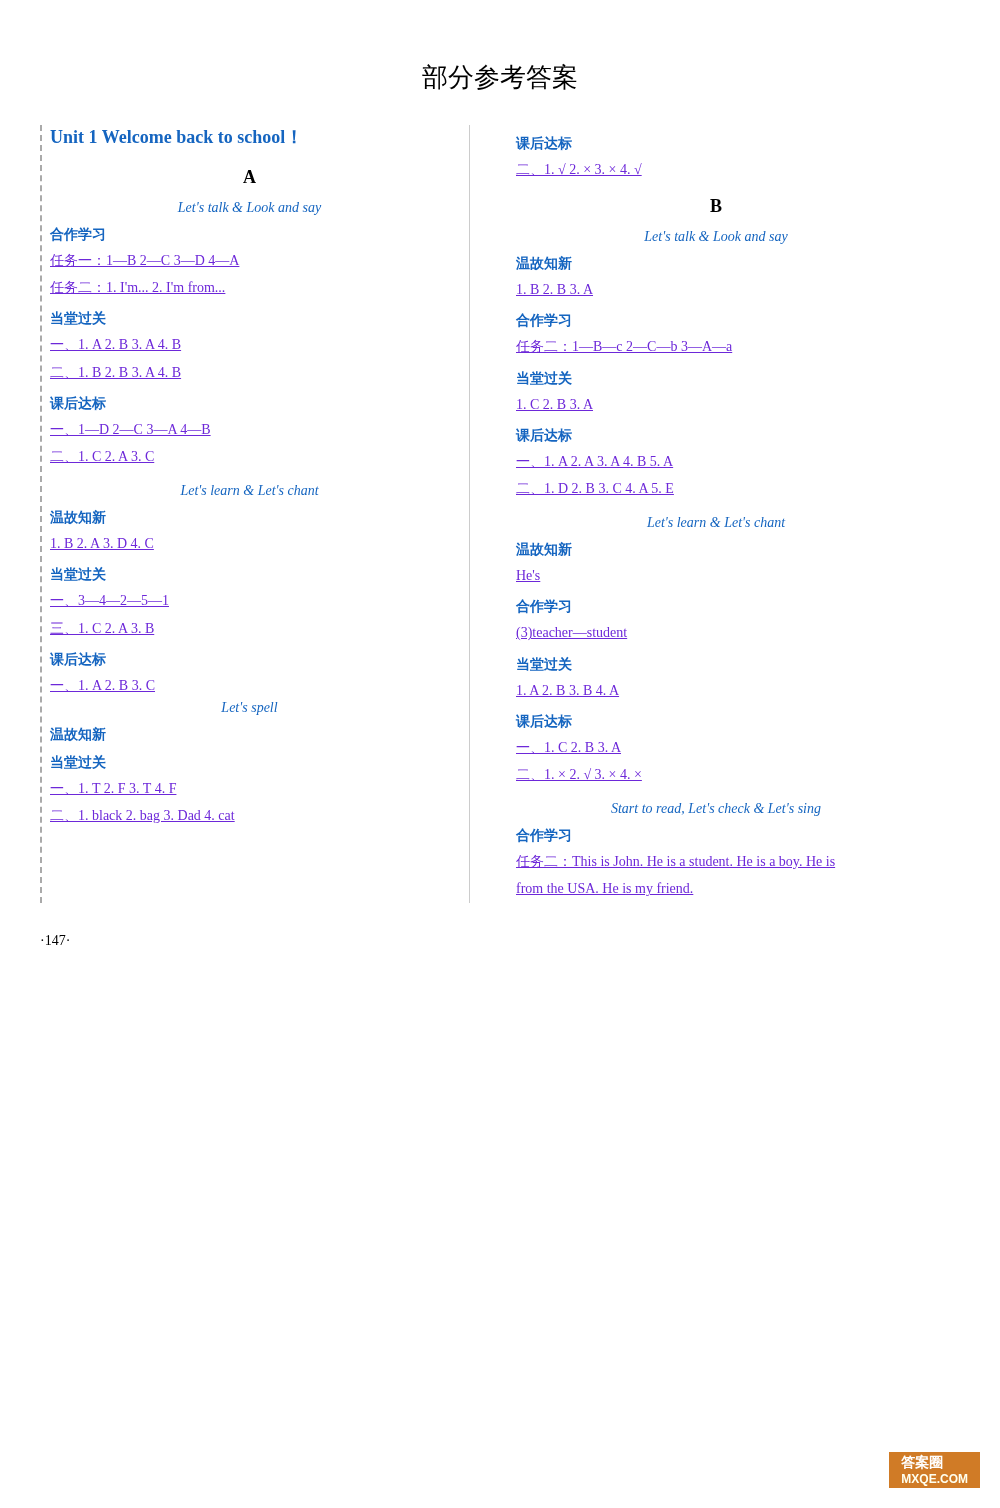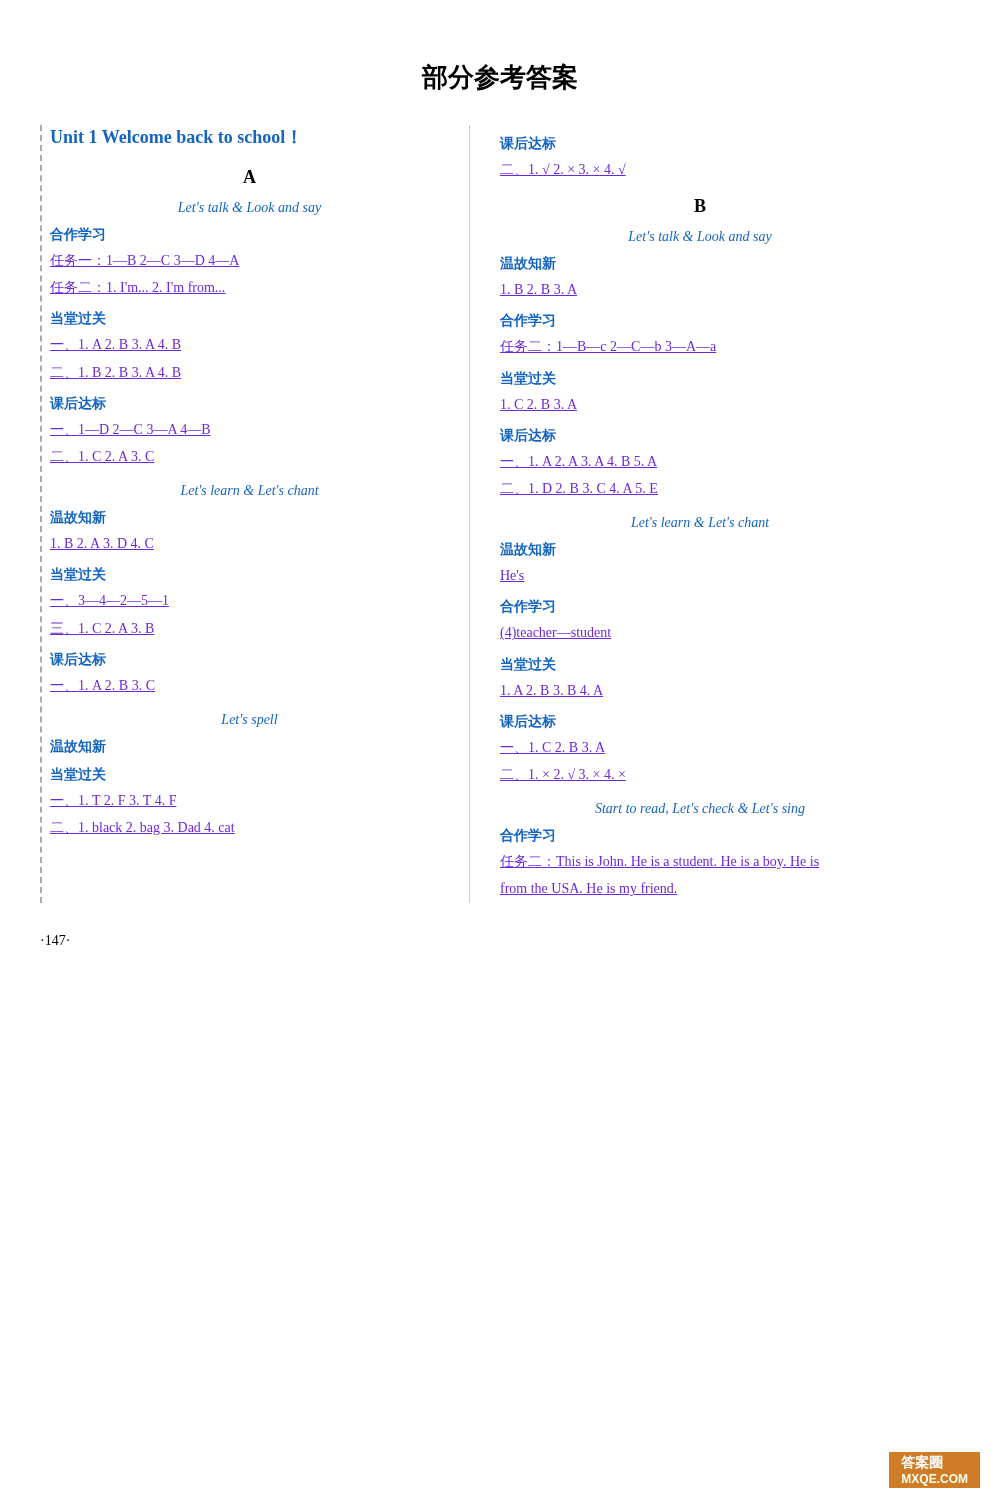--- a/index.html
+++ b/index.html
@@ -15,28 +15,28 @@
     .page {
       width: 1000px;
       min-height: 1508px;
       background: #fff;
       padding: 60px 40px 80px 40px;
       position: relative;
     }
     .main-title {
       text-align: center;
       font-size: 26px;
-      font-weight: bold;
+      font-weight: normal;
       color: #000;
       margin-bottom: 30px;
       font-family: "SimHei", "STHeiti", sans-serif;
     }
     .content-area {
       display: flex;
-      gap: 0;
+      gap: 16px;
     }
     .left-col {
       width: 430px;
       padding-right: 20px;
       border-right: 1px solid #ccc;
     }
     .right-col {
       width: 430px;
       padding-left: 30px;
     }
@@ -136,21 +136,21 @@
       <div class="category-title">温故知新</div>
       <div class="answer-line">1. B  2. A  3. D  4. C</div>
 
       <div class="category-title">当堂过关</div>
       <div class="answer-line">一、3—4—2—5—1</div>
       <div class="answer-line">三、1. C  2. A  3. B</div>
 
       <div class="category-title">课后达标</div>
       <div class="answer-line">一、1. A  2. B  3. C</div>
 
-      <div class="subsection-title" style="margin-top:14px;">Let's spell</div>
+      <div class="subsection-title" style="margin-top:2px;">Let's spell</div>
 
       <div class="category-title">温故知新</div>
 
       <div class="category-title">当堂过关</div>
       <div class="answer-line">一、1. T  2. F  3. T  4. F</div>
       <div class="answer-line">二、1. black  2. bag  3. Dad  4. cat</div>
     </div>
 
     <div class="right-col">
 
@@ -173,21 +173,21 @@
       <div class="category-title">课后达标</div>
       <div class="answer-line">一、1. A  2. A  3. A  4. B  5. A</div>
       <div class="answer-line">二、1. D  2. B  3. C  4. A  5. E</div>
 
       <div class="subsection-title" style="margin-top:14px;">Let's learn &amp; Let's chant</div>
 
       <div class="category-title">温故知新</div>
       <div class="answer-line">He's</div>
 
       <div class="category-title">合作学习</div>
-      <div class="answer-line">(4)teacher—student</div>
+      <div class="answer-line">(3)teacher—student</div>
 
       <div class="category-title">当堂过关</div>
       <div class="answer-line">1. A  2. B  3. B  4. A</div>
 
       <div class="category-title">课后达标</div>
       <div class="answer-line">一、1. C  2. B  3. A</div>
       <div class="answer-line">二、1. ×  2. √  3. ×  4. ×</div>
 
       <div class="subsection-title" style="margin-top:14px;">Start to read, Let's check &amp; Let's sing</div>
 

